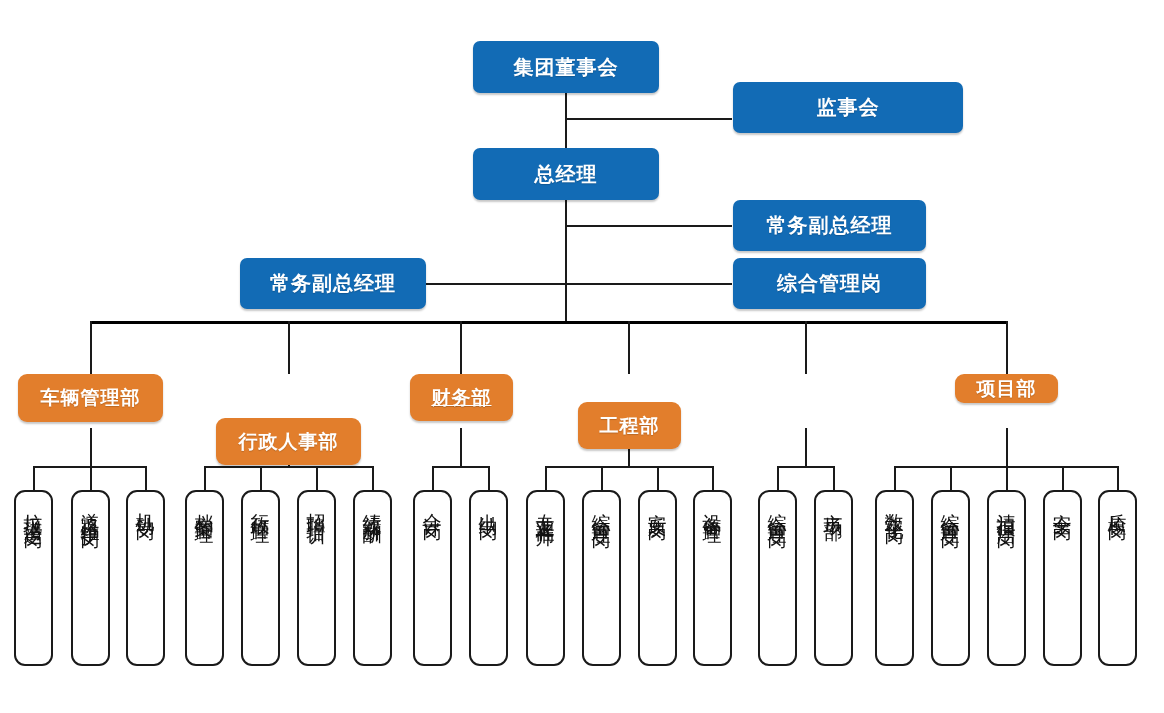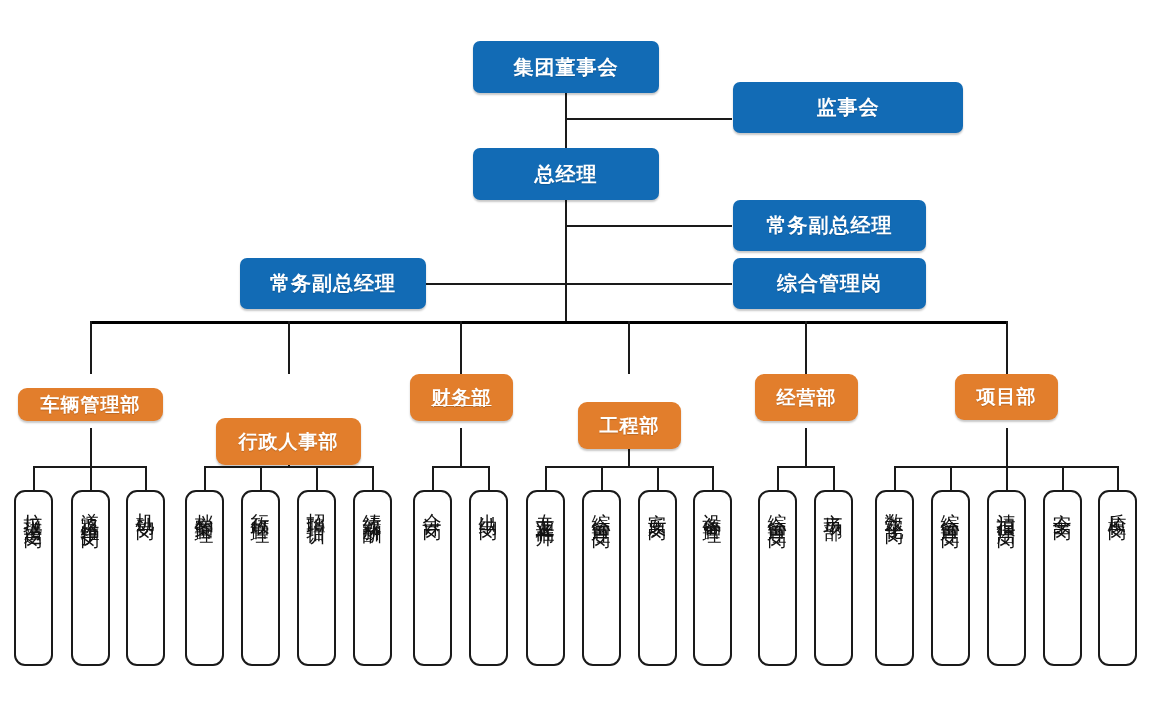--- a/index.html
+++ b/index.html
@@ -145,31 +145,30 @@
   <div class="node blue" style="left:733px; top:82px; width:230px; height:51px;">监事会</div>
 
   <div class="node blue" style="left:473px; top:148px; width:186px; height:52px;font-family:Liberation Serif, serif;">总经理</div>
 
   <div class="node blue" style="left:733px; top:200px; width:193px; height:51px;">常务副总经理</div>
 
   <div class="node blue" style="left:733px; top:258px; width:193px; height:51px;">综合管理岗</div>
 
   <div class="node blue" style="left:240px; top:258px; width:186px; height:51px;">常务副总经理</div>
 
-  <div class="node orange" style="left:18px; top:388px; width:145px; height:33px;">车辆管理部</div>
+  <div class="node orange" style="left:18px; top:374px; width:145px; height:48px;">车辆管理部</div>
 
   <div class="node orange" style="left:216px; top:374px; width:145px; height:47px;margin-top:44px;">行政人事部</div>
 
   <div class="node orange" style="left:410px; top:374px; width:103px; height:47px;text-decoration:underline;">财务部</div>
 
   <div class="node orange" style="left:578px; top:374px; width:103px; height:47px;margin-top:28px;">工程部</div>
 
-  <div class="node orange" style="left:755px; top:374px; width:103px; height:47px;">经营部</div>
-
-  <div class="node orange" style="left:955px; top:374px; width:103px; height:46px;">项目部</div>
+
+  <div class="node orange" style="left:955px; top:374px; width:103px; height:29px;">项目部</div>
 
   <div class="node leaf" style="left:14px; top:490px; width:39px; height:176px;">
     <span class="vtext">垃圾清运岗</span>
   </div>
   <div class="node leaf" style="left:71px; top:490px; width:39px; height:176px;">
     <span class="vtext">道路维护岗</span>
   </div>
   <div class="node leaf" style="left:126px; top:490px; width:39px; height:176px;">
     <span class="vtext">机动岗</span>
   </div>

